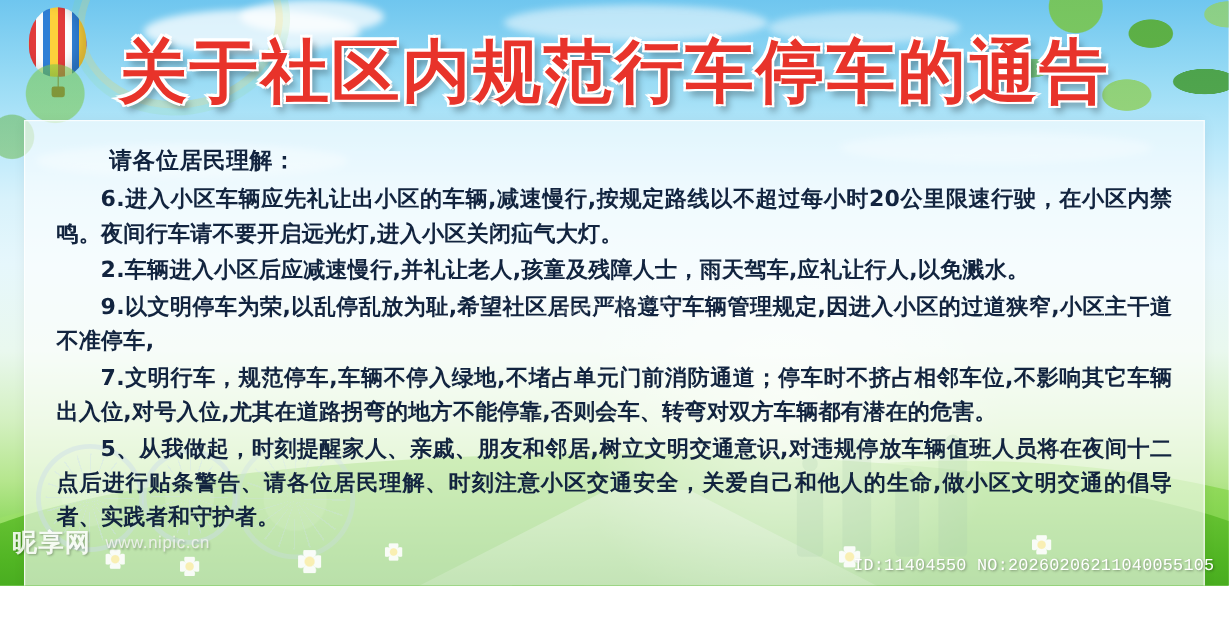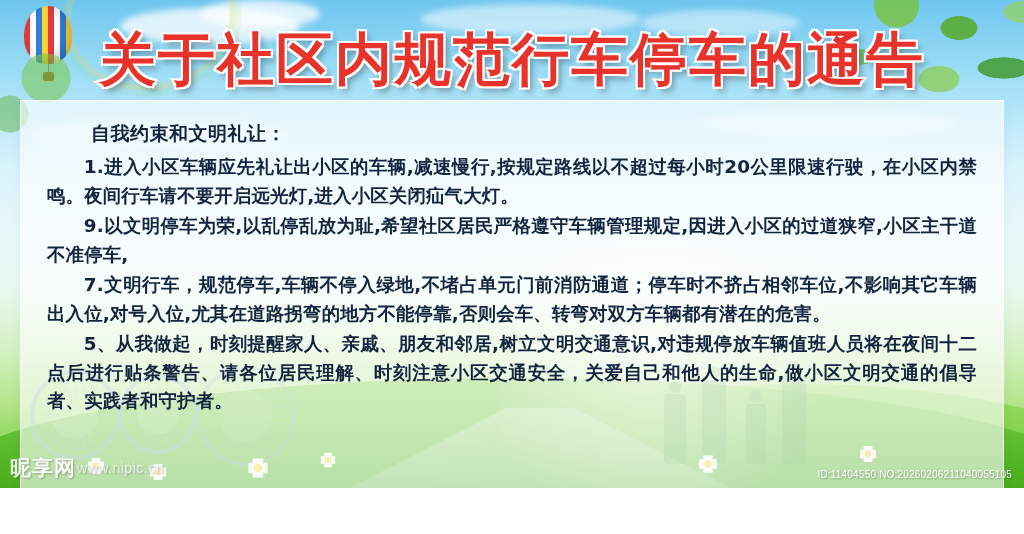--- a/index.html
+++ b/index.html
@@ -300,24 +300,24 @@
     letter-spacing: .2px;
   }
   .body-text p.indent {
     text-indent: 2em;
   }
 
   
   .watermark-logo {
     position: absolute;
     left: 10px;
-    bottom: 6px;
+    bottom: 22px;
     display: flex;
     align-items: center;
-    gap: 1px;
+    gap: 12px;
     z-index: 8;
     opacity: .85;
   }
   .wm-badge {
     font-family: "DejaVu Sans", "Liberation Sans", sans-serif;
     font-size: 21px;
     font-weight: bold;
     color: #ffffff;
     text-shadow: 1px 1px 2px rgba(0,0,0,.35);
     letter-spacing: 1px;
@@ -326,22 +326,22 @@
     font-family: "Liberation Sans", sans-serif;
     font-size: 14px;
     color: #f2f2f2;
     text-shadow: 1px 1px 2px rgba(0,0,0,.3);
     letter-spacing: .5px;
   }
   .watermark-id {
     position: absolute;
     right: 12px;
     bottom: 8px;
-    font-family: Liberation Sans, sans-serif;
-    font-size: 10px;
+    font-family: Liberation Mono, monospace;
+    font-size: 14px;
     color: #ffffff;
     text-shadow: 1px 1px 2px rgba(0,0,0,.35);
     z-index: 8;
     letter-spacing: .2px;
   }
   .wm-center {
     position: absolute;
     left: 50%;
     top: 52%;
     transform: translate(-50%,-50%) rotate(-6deg);
@@ -412,23 +412,24 @@
   <div class="flower fl3"></div>
   <div class="flower fl4"></div>
   <div class="flower fl5"></div>
   <div class="flower fl6"></div>
 
   <div class="title-wrap">
     <div class="title">关于社区内规范行车停车的通告</div>
   </div>
 
   <div class="panel">
-    <div class="salutation">自我约束和文明礼让：</div>
+    <div class="salutation">请各位居民理解：</div>
     <div class="body-text">
-      <p class="indent">1.进入小区车辆应先礼让出小区的车辆,减速慢行,按规定路线以不超过每小时20公里限速行驶，在小区内禁鸣。夜间行车请不要开启远光灯,进入小区关闭疝气大灯。</p>
+      <p class="indent">6.进入小区车辆应先礼让出小区的车辆,减速慢行,按规定路线以不超过每小时20公里限速行驶，在小区内禁鸣。夜间行车请不要开启远光灯,进入小区关闭疝气大灯。</p>
+      <p class="indent">2.车辆进入小区后应减速慢行,并礼让老人,孩童及残障人士，雨天驾车,应礼让行人,以免溅水。</p>
       <p class="indent">9.以文明停车为荣,以乱停乱放为耻,希望社区居民严格遵守车辆管理规定,因进入小区的过道狭窄,小区主干道不准停车,</p>
       <p class="indent">7.文明行车，规范停车,车辆不停入绿地,不堵占单元门前消防通道；停车时不挤占相邻车位,不影响其它车辆出入位,对号入位,尤其在道路拐弯的地方不能停靠,否则会车、转弯对双方车辆都有潜在的危害。</p>
       <p class="indent">5、从我做起，时刻提醒家人、亲戚、朋友和邻居,树立文明交通意识,对违规停放车辆值班人员将在夜间十二点后进行贴条警告、请各位居民理解、时刻注意小区交通安全，关爱自己和他人的生命,做小区文明交通的倡导者、实践者和守护者。</p>
     </div>
 
   </div>
 
   <div class="wm-center">www.nipic.cn</div>
 
   <div class="watermark-logo">

